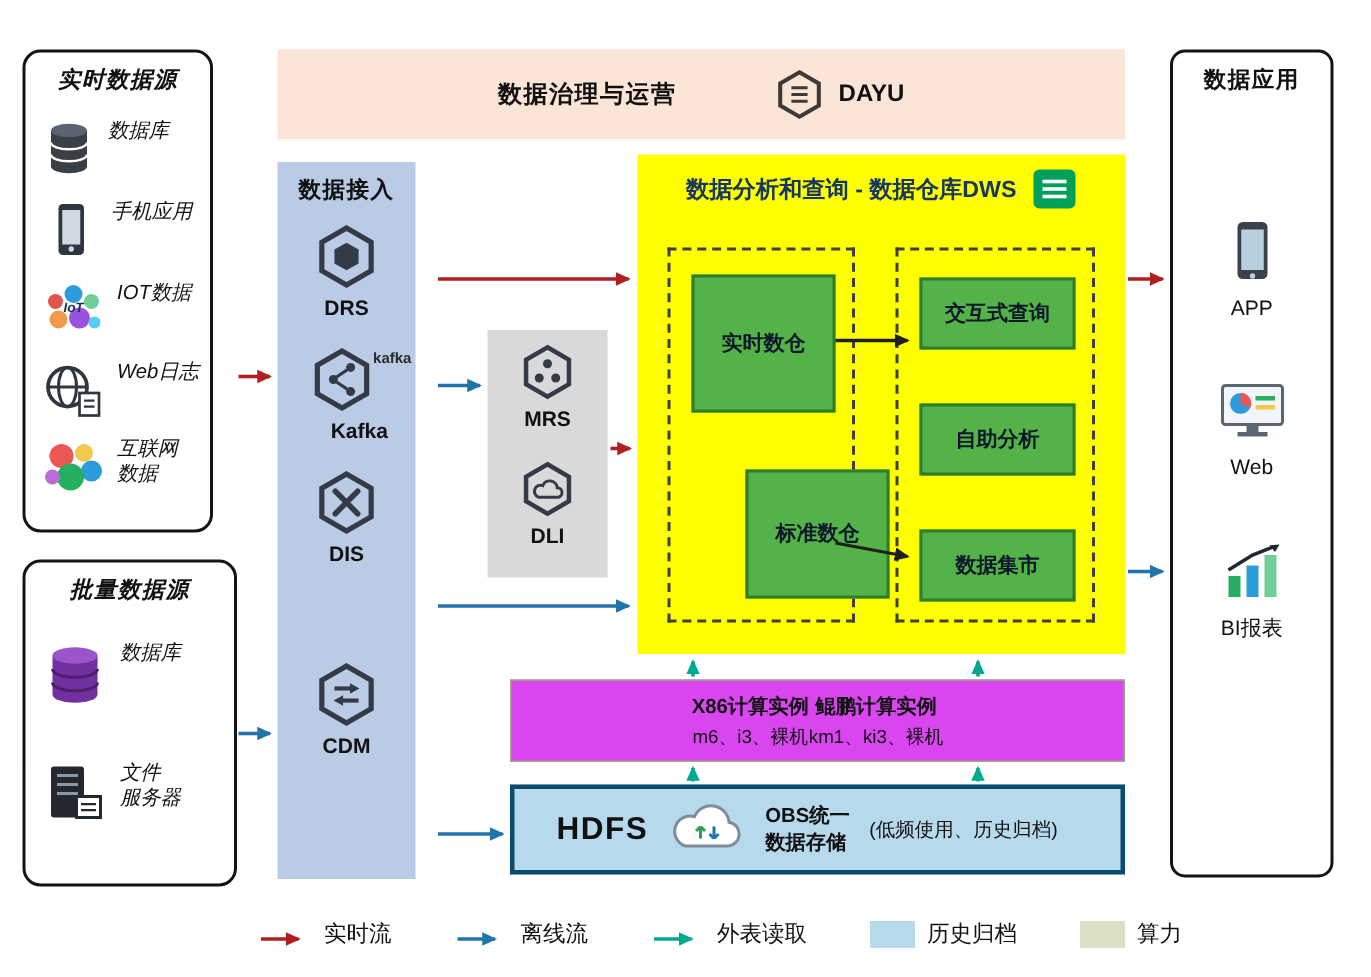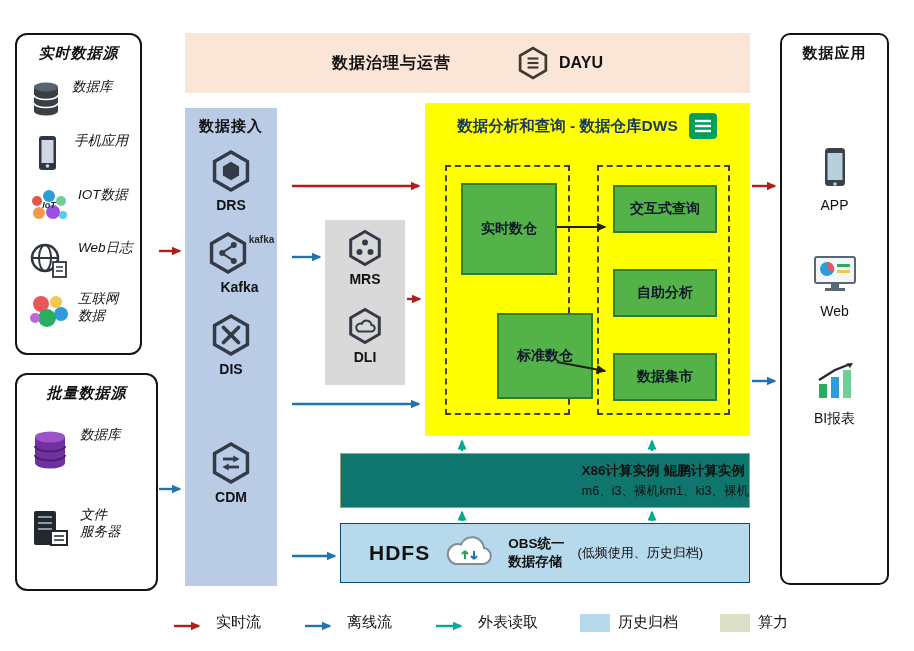--- a/index.html
+++ b/index.html
@@ -16,25 +16,25 @@
   .svc .lbl { font-weight:700; font-size:14px; margin-top:3px; }
   .kafka-row { display:flex; align-items:flex-start; }
   .kafka-badge { font-size:10px; font-weight:700; color:#2b2b2b; margin-top:4px; margin-left:-2px; }
   .mrs-box { background:#d9d9d9; }
   .dws { background:#ffff00; }
   .dws-title-row { display:flex; justify-content:center; align-items:center; gap:10px; margin-top:9px; }
   .dws-title { font-weight:700; font-size:15.5px; color:#17375e; }
   .dashed-group { position:absolute; border:2px dashed #3f3f3f; }
   .green-node { position:absolute; background:#54b348; border:2px solid #2f7d27; display:flex;
                 align-items:center; justify-content:center; font-weight:700; font-size:14px; color:#0f172a; }
-  .bar-compute { background:#0f766e; border:1px solid #9aa57f; display:flex; align-items:center; justify-content:flex-end; }
+  .bar-compute { background:#d946ef; border:1px solid #9aa57f; display:flex; align-items:center; justify-content:center; }
   .compute-group { text-align:center; }
   .compute-title { font-weight:700; font-size:13.5px; }
   .compute-sub { font-size:12.5px; margin-top:3px; }
-  .bar-storage { background:#b7d9ec; border:1px solid #0c4a6e; display:flex; align-items:center; gap:13px; padding:0 12px 0 28px; }
+  .bar-storage { background:#b7d9ec; border:3px solid #0c4a6e; display:flex; align-items:center; gap:13px; padding:0 12px 0 28px; }
   .hdfs { font-weight:700; font-size:21px; letter-spacing:1px; }
   .obs-text { font-weight:700; font-size:13.5px; line-height:1.3; white-space:pre-line; }
   .storage-note { font-size:13px; }
   .apps-box { border:2px solid #141414; border-radius:10px; background:#fff; }
   .app-item { position:absolute; left:0; width:100%; display:flex; flex-direction:column; align-items:center; }
   .app-item .lbl { font-size:14px; margin-top:6px; }
   .banner { background:#fbe5d6; display:flex; align-items:center; justify-content:center; gap:64px; }
   .banner-title { font-weight:700; font-size:16px; letter-spacing:1px; }
   .dayu { display:flex; align-items:center; gap:8px; font-weight:700; font-size:16px; }
   .overlay { position:absolute; left:0; top:0; pointer-events:none; z-index:5; }

